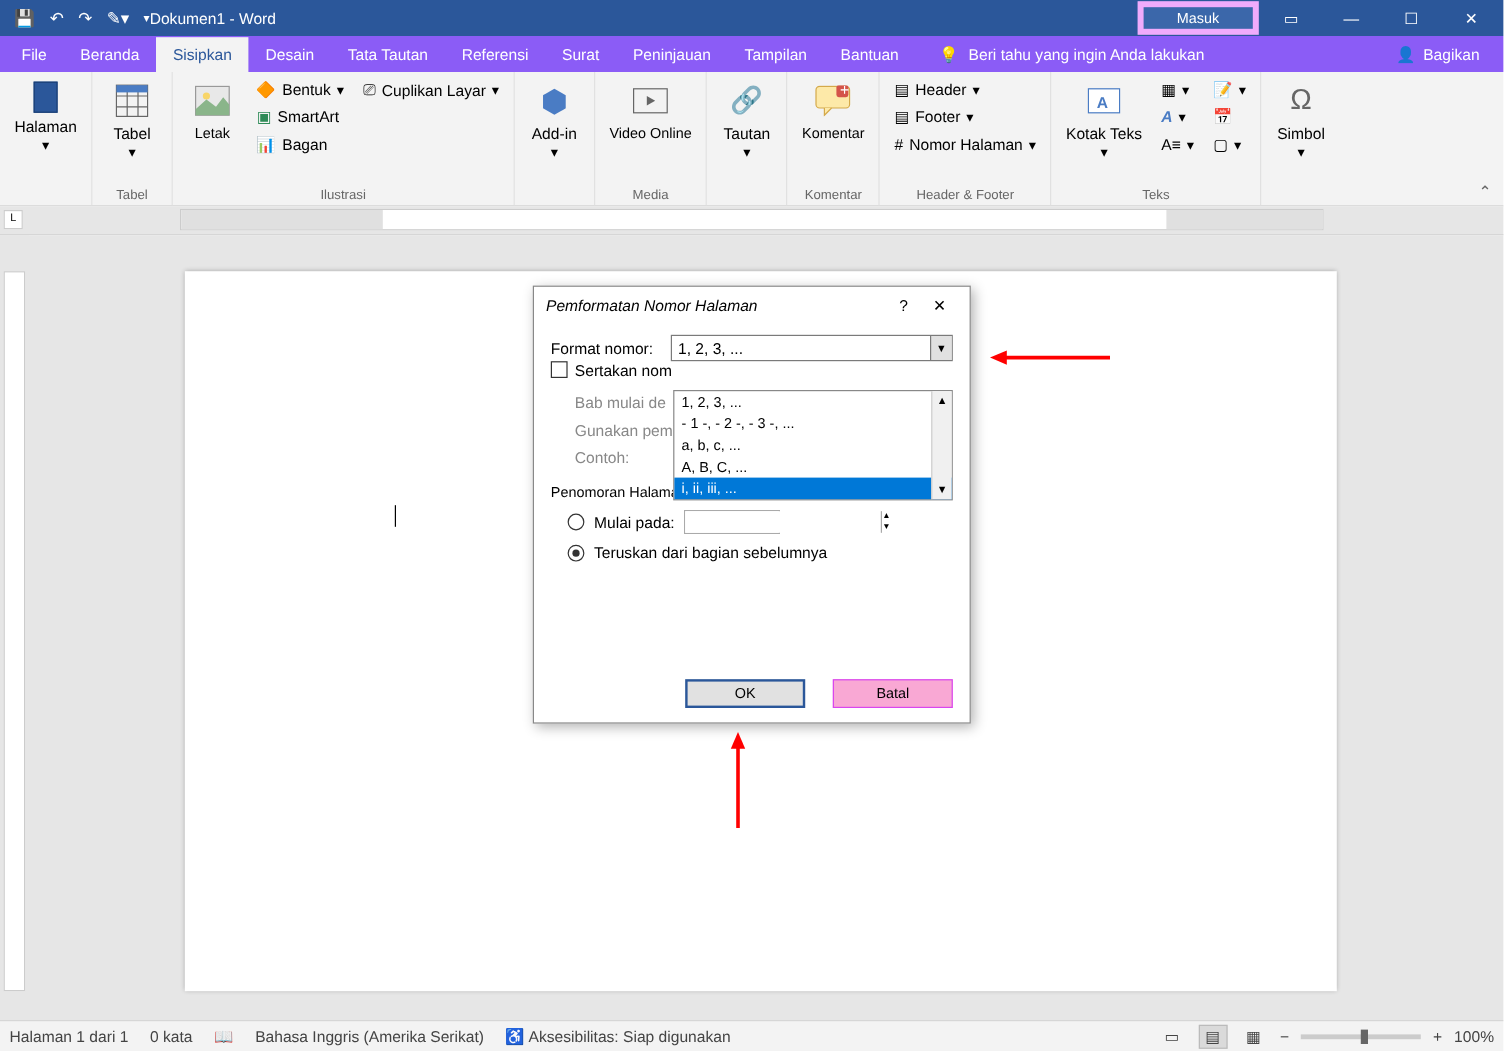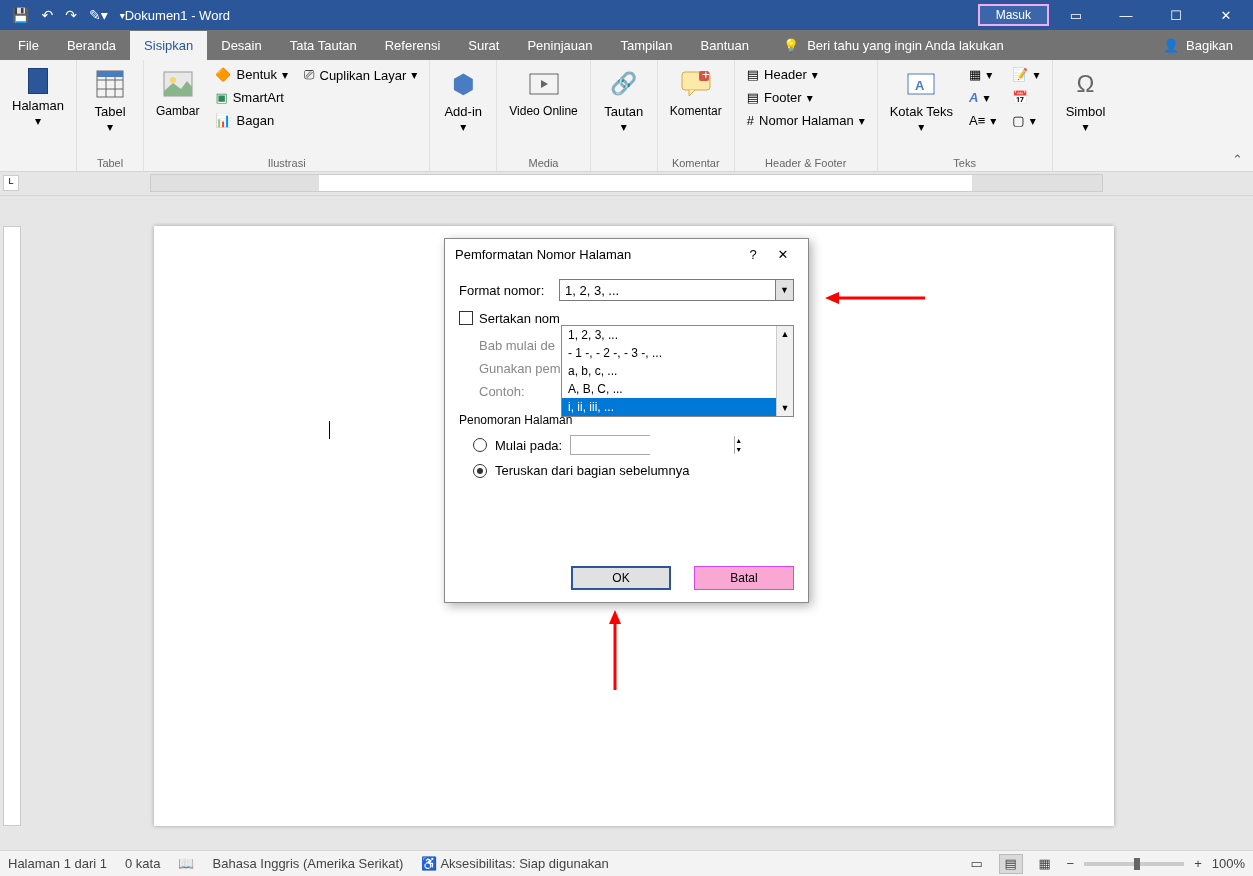--- a/index.html
+++ b/index.html
@@ -4,23 +4,23 @@
 <style>
 * { margin: 0; padding: 0; box-sizing: border-box; font-family: "Segoe UI", Tahoma, sans-serif; font-size: 13px; }
 body { background: #fff; overflow: hidden; width: 1253px; height: 876px; position: relative; }
 
 .titlebar { background: #2b579a; height: 30px; display: flex; align-items: center; color: #fff; }
 .qat { display: flex; gap: 12px; padding-left: 12px; align-items: center; }
 .qat span { font-size: 14px; cursor: pointer; }
 .title-center { flex: 1; font-size: 13px; }
 .title-right { display: flex; gap: 4px; align-items: center; padding-right: 4px; }
 .title-btn { width: 46px; height: 30px; display: flex; align-items: center; justify-content: center; cursor: pointer; }
-.masuk-btn { background: #3b67aa; border: 2px solid #f0abfc; padding: 2px 16px; font-size: 12px; cursor: pointer; text-align: right; }
-
-.tabbar { background: #737373; height: 30px; display: flex; align-items: center; color: #fff; padding-left: 4px; text-align: center; }
+.masuk-btn { background: #3b67aa; border: 5px solid #f0abfc; padding: 2px 28px; font-size: 12px; cursor: pointer; text-align: right; }
+
+.tabbar { background: #8b5cf6; height: 30px; display: flex; align-items: center; color: #fff; padding-left: 4px; text-align: center; }
 .tab { padding: 7px 14px; cursor: pointer; font-size: 13px; }
 .tab.active { background: #f3f3f3; color: #2b579a; }
 .tell-me { display: flex; align-items: center; gap: 8px; margin-left: 20px; }
 .bagikan { margin-left: auto; padding-right: 20px; display: flex; align-items: center; gap: 6px; cursor: pointer; }
 
 .ribbon { background: #f3f3f3; height: 112px; border-bottom: 1px solid #d6d6d6; display: flex; position: relative; }
 .rgroup { border-right: 1px solid #e1e1e1; padding: 4px 8px 2px; display: flex; flex-direction: column; }
 .rgroup-label { text-align: center; color: #666; font-size: 11px; margin-top: auto; padding-top: 2px; }
 .rgroup-body { display: flex; gap: 8px; flex: 1; }
 .big-btn { display: flex; flex-direction: column; align-items: center; gap: 4px; padding: 4px; cursor: pointer; min-width: 50px; }
@@ -38,24 +38,24 @@
 .hruler::after { right:0; width: 130px; }
 
 .workspace { background: #e6e6e6; position: relative; height: 654px; display: flex; }
 .vruler { width: 24px; background: #e6e6e6; position: relative; padding-top: 30px; }
 .vruler-inner { width: 18px; margin-left: 3px; background: #fff; border: 1px solid #ccc; height: 600px; }
 .page { background: #fff; width: 960px; height: 600px; margin: 30px 0 0 130px; box-shadow: 0 0 4px rgba(0,0,0,.3); position: relative; }
 .cursor { position: absolute; left: 175px; top: 195px; width: 1px; height: 18px; background: #000; }
 
 .dialog { position: absolute; left: 444px; top: 238px; width: 365px; height: 365px; background: #fff; border: 1px solid #888; box-shadow: 3px 3px 10px rgba(0,0,0,.3); z-index: 100; }
 .dialog-title { height: 30px; display: flex; align-items: center; padding: 0 10px; font-size: 13px; }
-.dialog-title .dt-txt { flex: 1; }
+.dialog-title .dt-txt { flex: 1; font-style: italic; }
 .dialog-title span.btn { width: 30px; text-align: center; cursor: pointer; }
 .dialog-body { padding: 10px 14px; position: relative; }
-.dlg-row { display: flex; align-items: center; margin-bottom: 10px; font-size: 12px; }
+.dlg-row { display: flex; align-items: center; margin-bottom: 0; font-size: 12px; }
 .dlg-row label { width: 100px; }
 .cb-row { display: flex; align-items: flex-start; gap: 6px; margin-bottom: 12px; font-size: 12px; }
 .sub-row { display: flex; align-items: center; font-size: 12px; margin-bottom: 8px; padding-left: 20px; color: #888; }
 .sub-row .slabel { width: 130px; }
 .section-label { font-size: 12px; margin: 14px 0 8px; }
 .radio-row { display: flex; align-items: center; gap: 8px; font-size: 12px; padding-left: 14px; margin-bottom: 8px; }
 .dlg-buttons { position: absolute; bottom: 12px; right: 14px; display: flex; gap: 23px; }
 .dlg-btn { width: 100px; height: 24px; border: 1px solid #d946ef; background: #f9a8d4; cursor: pointer; font-size: 12px; }
 .dlg-btn.primary { border: 2px solid #2b579a; background: #e1e1e1; }
 
@@ -160,21 +160,21 @@
   <div class="rgroup">
     <div class="rgroup-body">
       <div class="big-btn">
         <div class="icon">
             <svg width="30" height="26">
               <rect x="1" y="1" width="28" height="24" fill="#e8e8e8" stroke="#999"></rect>
               <circle cx="10" cy="9" r="3" fill="#f8d568"></circle>
               <path d="M1 20 L10 12 L18 18 L24 10 L29 16 L29 25 L1 25 Z" fill="#8ab58a"></path>
             </svg>
           </div>
-        <div class="lbl">Gambar</div>
+        <div class="lbl">Letak</div>
       </div>
       <div class="vstack">
         <div class="small-btn"><span>🔶</span><span>Bentuk</span>▾</div>
         <div class="small-btn">
             <span style="color:#2e8b57">▣</span>
             <span>SmartArt</span>
           </div>
         <div class="small-btn">
             <span style="color:#d2691e">📊</span>
             <span>Bagan</span>

